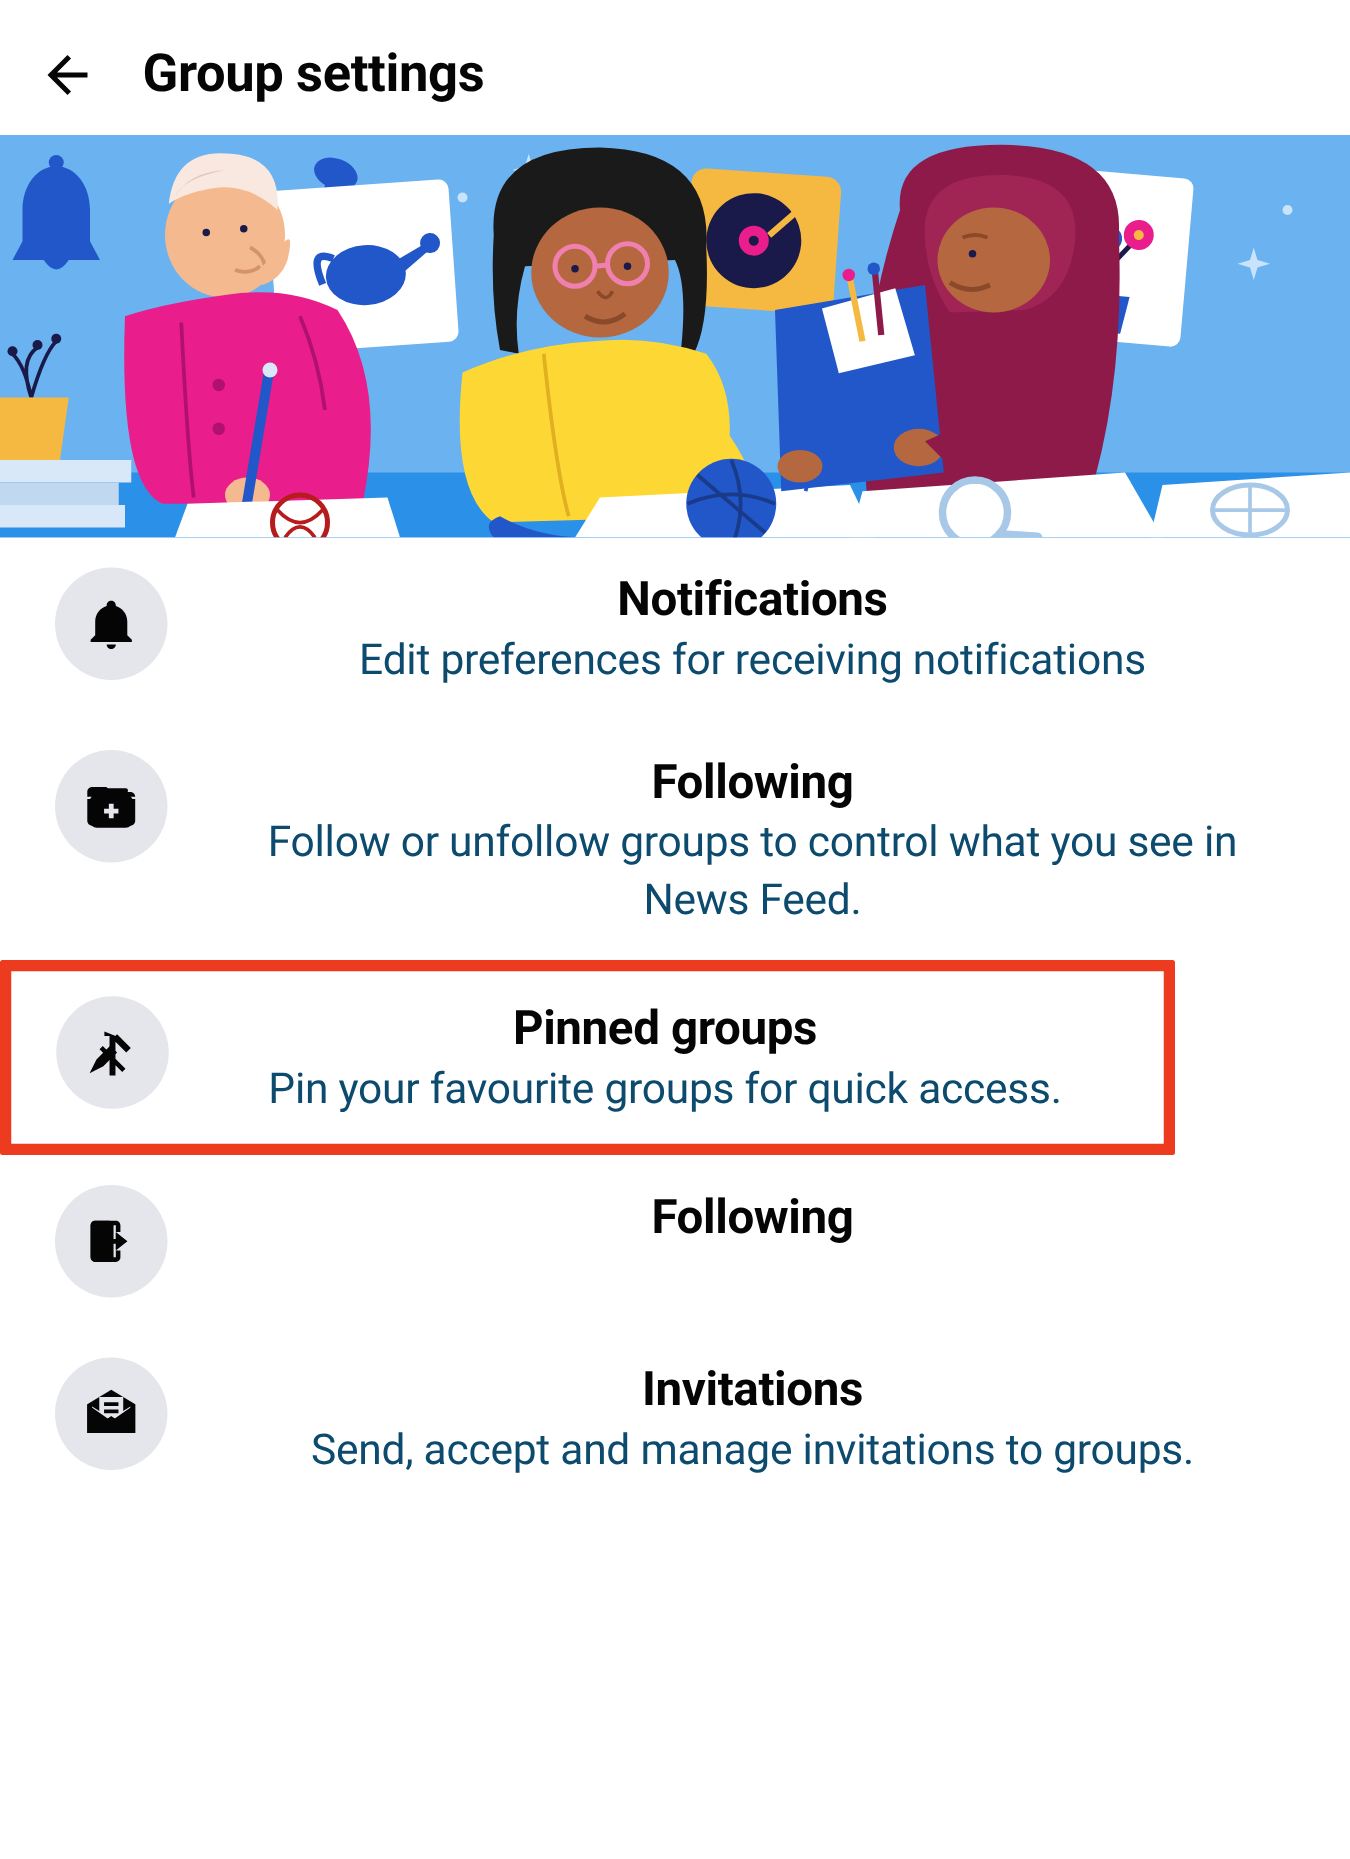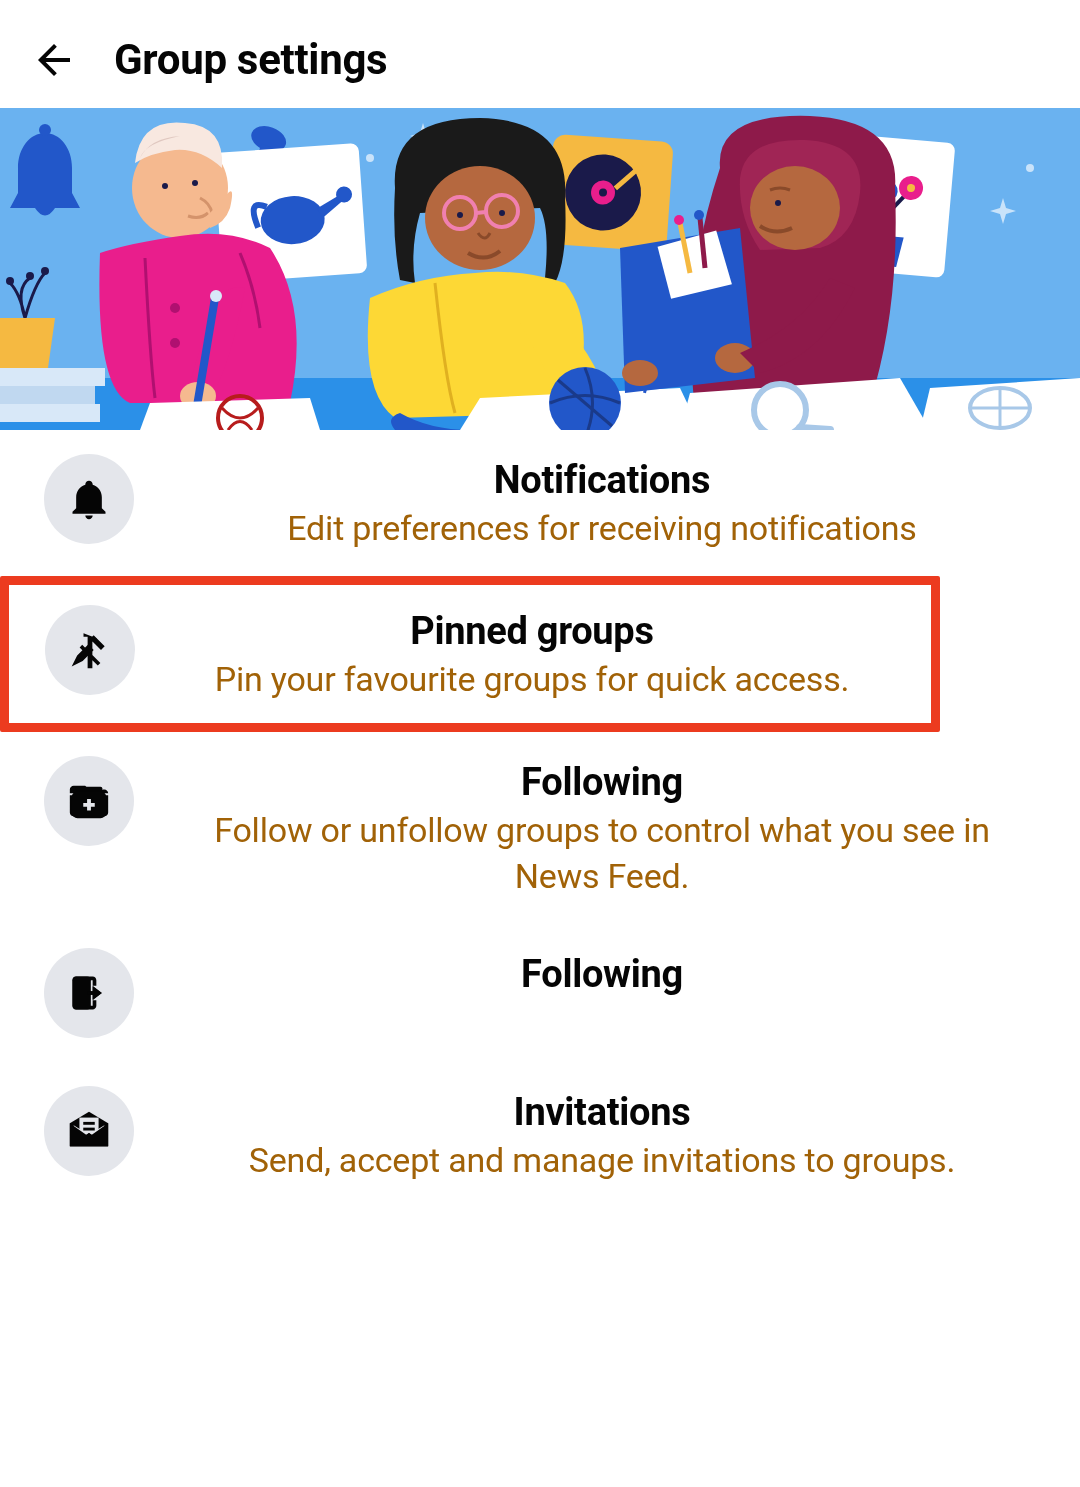--- a/index.html
+++ b/index.html
@@ -80,21 +80,21 @@
     .item-title {
       font-size: 38px;
       font-weight: 700;
       color: #050505;
       margin-bottom: 4px;
       letter-spacing: -0.3px;
     }
     .item-subtitle {
       font-size: 34px;
       font-weight: 400;
-      color: #a16207;
+      color: #0c4a6e;
       line-height: 1.35;
       letter-spacing: -0.2px;
     }
   </style>
 </head>
 <body>
 
 <div class="header">
   <div class="back-arrow">
     <svg width="50" height="50" viewBox="0 0 24 24">
@@ -257,45 +257,45 @@
       <svg width="44" height="44" viewBox="0 0 24 24">
           <path d="M12 2C10.9 2 10 2.9 10 4v.29C7.12 5.14 5 7.83 5 11v6l-2 2v1h18v-1l-2-2v-6c0-3.17-2.12-5.86-5-6.71V4c0-1.1-.9-2-2-2zm-2 19c0 1.1.9 2 2 2s2-.9 2-2h-4z" fill="#050505"></path>
         </svg>
     </div>
     <div class="item-text">
       <div class="item-title">Notifications</div>
       <div class="item-subtitle">Edit preferences for receiving notifications</div>
     </div>
   </div>
 
-  <div class="list-item highlighted">
-    <div class="icon-circle">
-      <svg width="44" height="44" viewBox="0 0 24 24">
-          <path d="M16 3l-1.41 1.41L16.17 6 11 11.17V7H9v6.17l-3.59 3.59L4 18.17 5.83 20l1.41-1.41L9 16.83V21h2v-6.17l5.17-5.17 1.59 1.59L19 10 16 3z" fill="#050505" transform="rotate(-45 12 12)"></path>
-          <path d="M14 4l-2 2 6 6 2-2-6-6zm-3 5L5 15l-3 6 6-3 6-6-3-3z" fill="#050505"></path>
-        </svg>
-    </div>
-    <div class="item-text">
-      <div class="item-title">Pinned groups</div>
-      <div class="item-subtitle">Pin your favourite groups for quick access.</div>
-    </div>
-  </div>
-
   <div class="list-item">
     <div class="icon-circle">
       <svg width="46" height="46" viewBox="0 0 24 24">
           <path d="M20 6h-8l-2-2H4c-1.1 0-2 .9-2 2v2h20V8c0-1.1-.9-2-2-2zM2 18c0 1.1.9 2 2 2h16c1.1 0 2-.9 2-2V9H2v9zm10-6.5c.83 0 1.5.67 1.5 1.5h-3c0-.83.67-1.5 1.5-1.5zM11 14h2v2h2v2h-2v2h-2v-2H9v-2h2v-2z" fill="#050505"></path>
           <rect x="3" y="7" width="18" height="14" rx="3" fill="#050505"></rect>
           <path d="M11 11 h2 v2 h2 v2 h-2 v2 h-2 v-2 h-2 v-2 h2 z" fill="#e4e6eb"></path>
           <rect x="5" y="4.5" width="14" height="2" rx="1" fill="#050505"></rect>
         </svg>
     </div>
     <div class="item-text">
       <div class="item-title">Following</div>
       <div class="item-subtitle">Follow or unfollow groups to control what you see in News Feed.</div>
+    </div>
+  </div>
+
+  <div class="list-item highlighted">
+    <div class="icon-circle">
+      <svg width="44" height="44" viewBox="0 0 24 24">
+          <path d="M16 3l-1.41 1.41L16.17 6 11 11.17V7H9v6.17l-3.59 3.59L4 18.17 5.83 20l1.41-1.41L9 16.83V21h2v-6.17l5.17-5.17 1.59 1.59L19 10 16 3z" fill="#050505" transform="rotate(-45 12 12)"></path>
+          <path d="M14 4l-2 2 6 6 2-2-6-6zm-3 5L5 15l-3 6 6-3 6-6-3-3z" fill="#050505"></path>
+        </svg>
+    </div>
+    <div class="item-text">
+      <div class="item-title">Pinned groups</div>
+      <div class="item-subtitle">Pin your favourite groups for quick access.</div>
     </div>
   </div>
 
   <div class="list-item">
     <div class="icon-circle">
       <svg width="44" height="44" viewBox="0 0 24 24">
           <path d="M5 3h9c1.1 0 2 .9 2 2v3h-2V5H5v14h9v-3h2v3c0 1.1-.9 2-2 2H5c-1.1 0-2-.9-2-2V5c0-1.1.9-2 2-2zm9 8V8l5 4-5 4v-3H9v-2h5z" fill="#050505"></path>
           <rect x="3" y="3" width="10" height="18" rx="2" fill="#050505"></rect>
           <path d="M14 11V8.5l5 3.5-5 3.5V13h-3v-2h3z" fill="#050505"></path>
         </svg>

